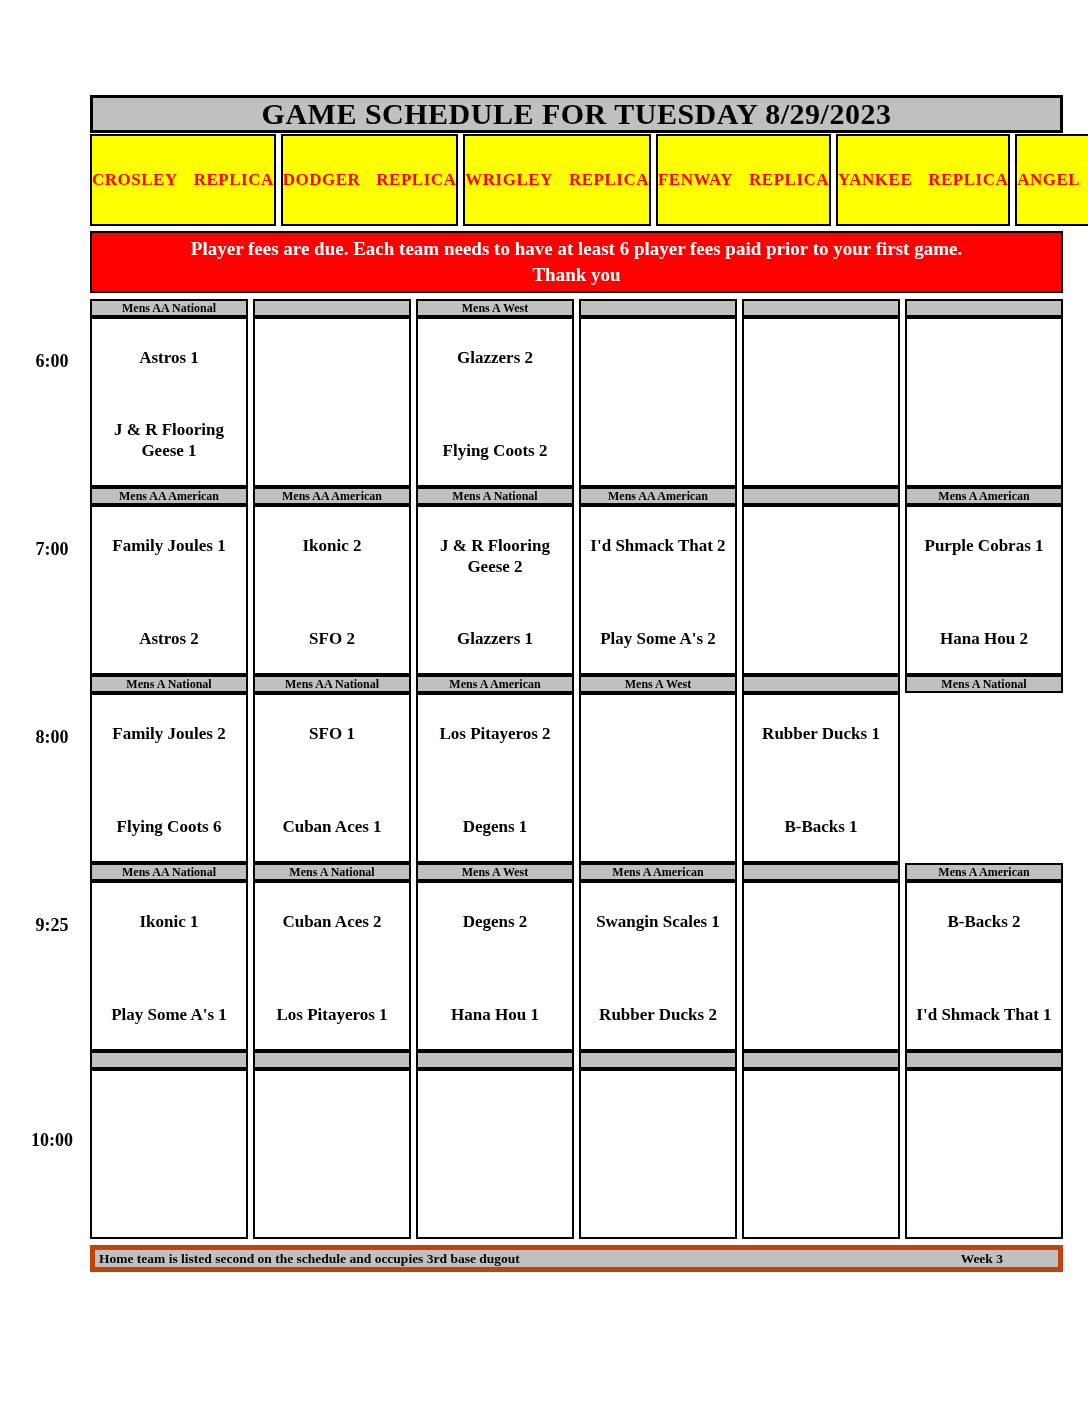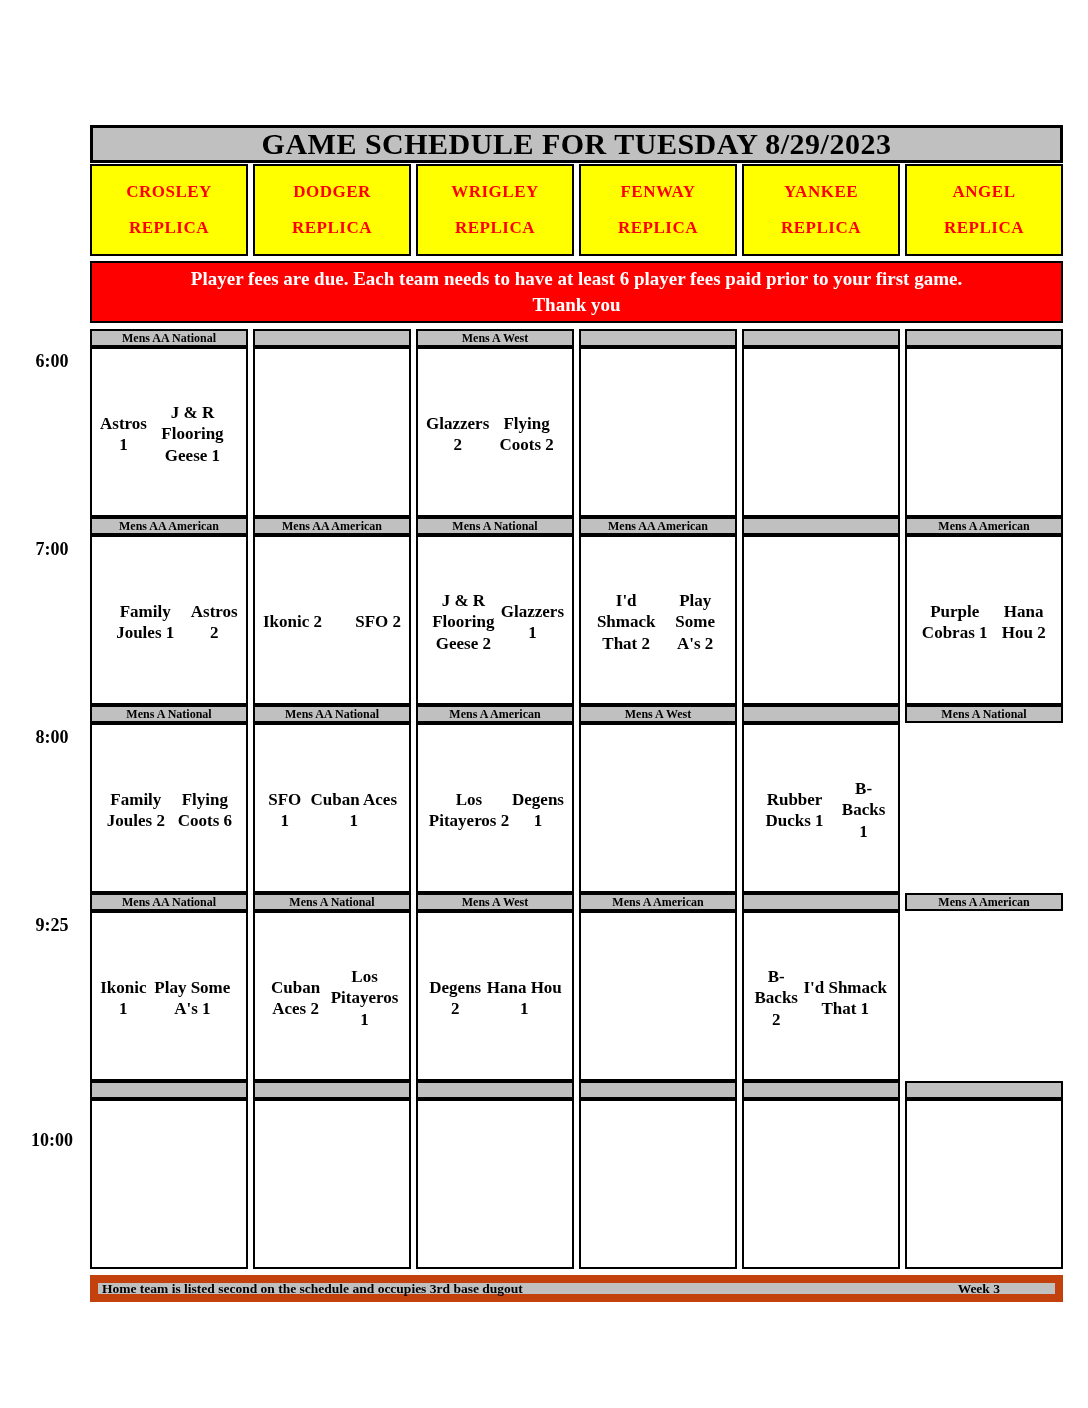--- a/index.html
+++ b/index.html
@@ -3,61 +3,61 @@
 <meta charset="utf-8">
 <style>
   * { margin: 0; padding: 0; box-sizing: border-box; }
   html, body { background: #ffffff; }
   body {
     width: 1088px; height: 1408px;
     font-family: "Liberation Serif", serif;
     color: #000;
   }
   .page { position: relative; width: 1088px; height: 1408px; background: #fff; overflow: hidden; }
-  .sheet { position: absolute; left: 90px; top: 95px; width: 973px; margin-top: 30px; }
+  .sheet { position: absolute; left: 90px; top: 95px; width: 973px; }
 
   .title-bar {
     height: 38px; border: 3px solid #000; background: #c0c0c0;
     display: flex; align-items: center; justify-content: center;
     font-size: 30px; font-weight: bold; letter-spacing: 0.5px;
     margin-bottom: 1px; white-space: nowrap;
   }
 
   .grid6 { display: grid; grid-template-columns: repeat(6, 1fr); column-gap: 5px; }
 
   .venues-row { margin-bottom: 5px; }
   .venue {
     height: 92px; border: 2px solid #000; background: #ffff00; color: #ff0000;
     font-weight: bold; font-size: 17px; letter-spacing: 0.5px;
-    display: flex; flex-direction: column; align-items: center; justify-content: center;
+    display: flex; flex-direction: row; align-items: center; justify-content: center;
     gap: 16px; text-align: center;
   }
 
   .banner {
     height: 62px; border: 2px solid #000; background: #ff0000; color: #ffffff;
     font-weight: bold; font-size: 19px; line-height: 1.35;
     display: flex; flex-direction: column; justify-content: center;
     text-align: center; margin-bottom: 6px;
   }
 
   .strip-cell {
     height: 18px; border: 2px solid #000; background: #c0c0c0;
     font-size: 12px; font-weight: bold;
     display: flex; align-items: center; justify-content: center;
     overflow: hidden; white-space: nowrap;
   }
   .game-cell {
     height: 170px; border: 2px solid #000; background: #ffffff;
-    display: flex; flex-direction: row; align-items: center; justify-content: space-between;
+    display: flex; flex-direction: column; align-items: center; justify-content: space-between;
     padding: 28px 8px 24px; text-align: center;
   }
   .team { font-weight: bold; font-size: 17px; line-height: 1.25; }
 
   .footer-row {
-    margin-top: 6px; height: 27px; border: 8px solid #c2410c; background: #c0c0c0;
+    margin-top: 6px; height: 27px; border: 5px solid #c2410c; background: #c0c0c0;
     display: flex; align-items: center; justify-content: space-between;
     font-weight: bold; font-size: 13.5px; padding: 0 55px 0 4px;
   }
 
   .time-label {
     position: absolute; left: 20px; width: 64px; text-align: center;
     font-weight: bold; font-size: 18px;
   }
 </style>
 </head>
@@ -230,20 +230,24 @@
         </div>
         <div class="game-cell">
           <div class="team">Cuban Aces 2</div>
           <div class="team">Los Pitayeros 1</div>
         </div>
         <div class="game-cell">
           <div class="team">Degens 2</div>
           <div class="team">Hana Hou 1</div>
         </div>
         <div class="game-cell">
+          <div class="team">Swangin Scales 1</div>
+          <div class="team">Rubber Ducks 2</div>
+        </div>
+        <div class="game-cell">
           <div class="team"></div>
           <div class="team"></div>
         </div>
         <div class="game-cell">
           <div class="team">B-Backs 2</div>
           <div class="team">I'd Shmack That 1</div>
         </div>
       </div>
     </div>
 

